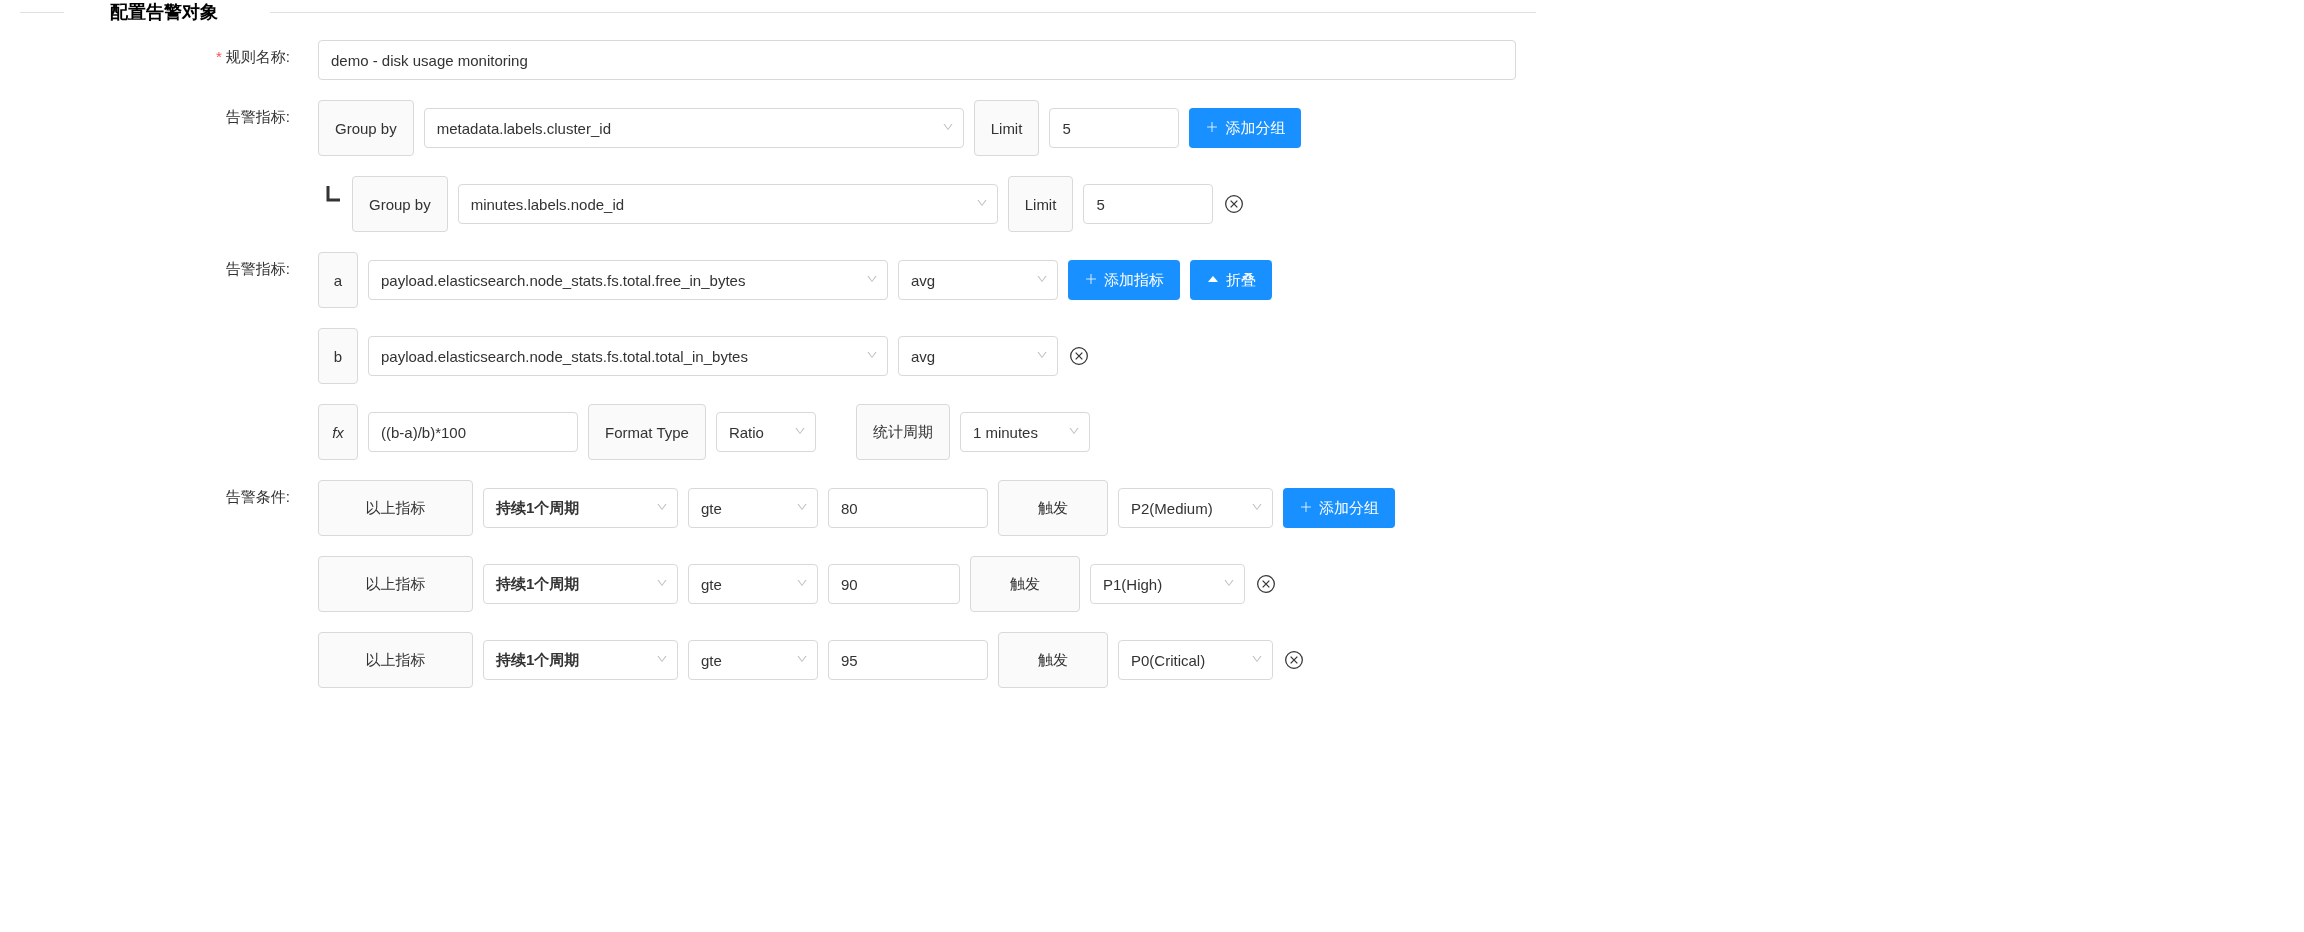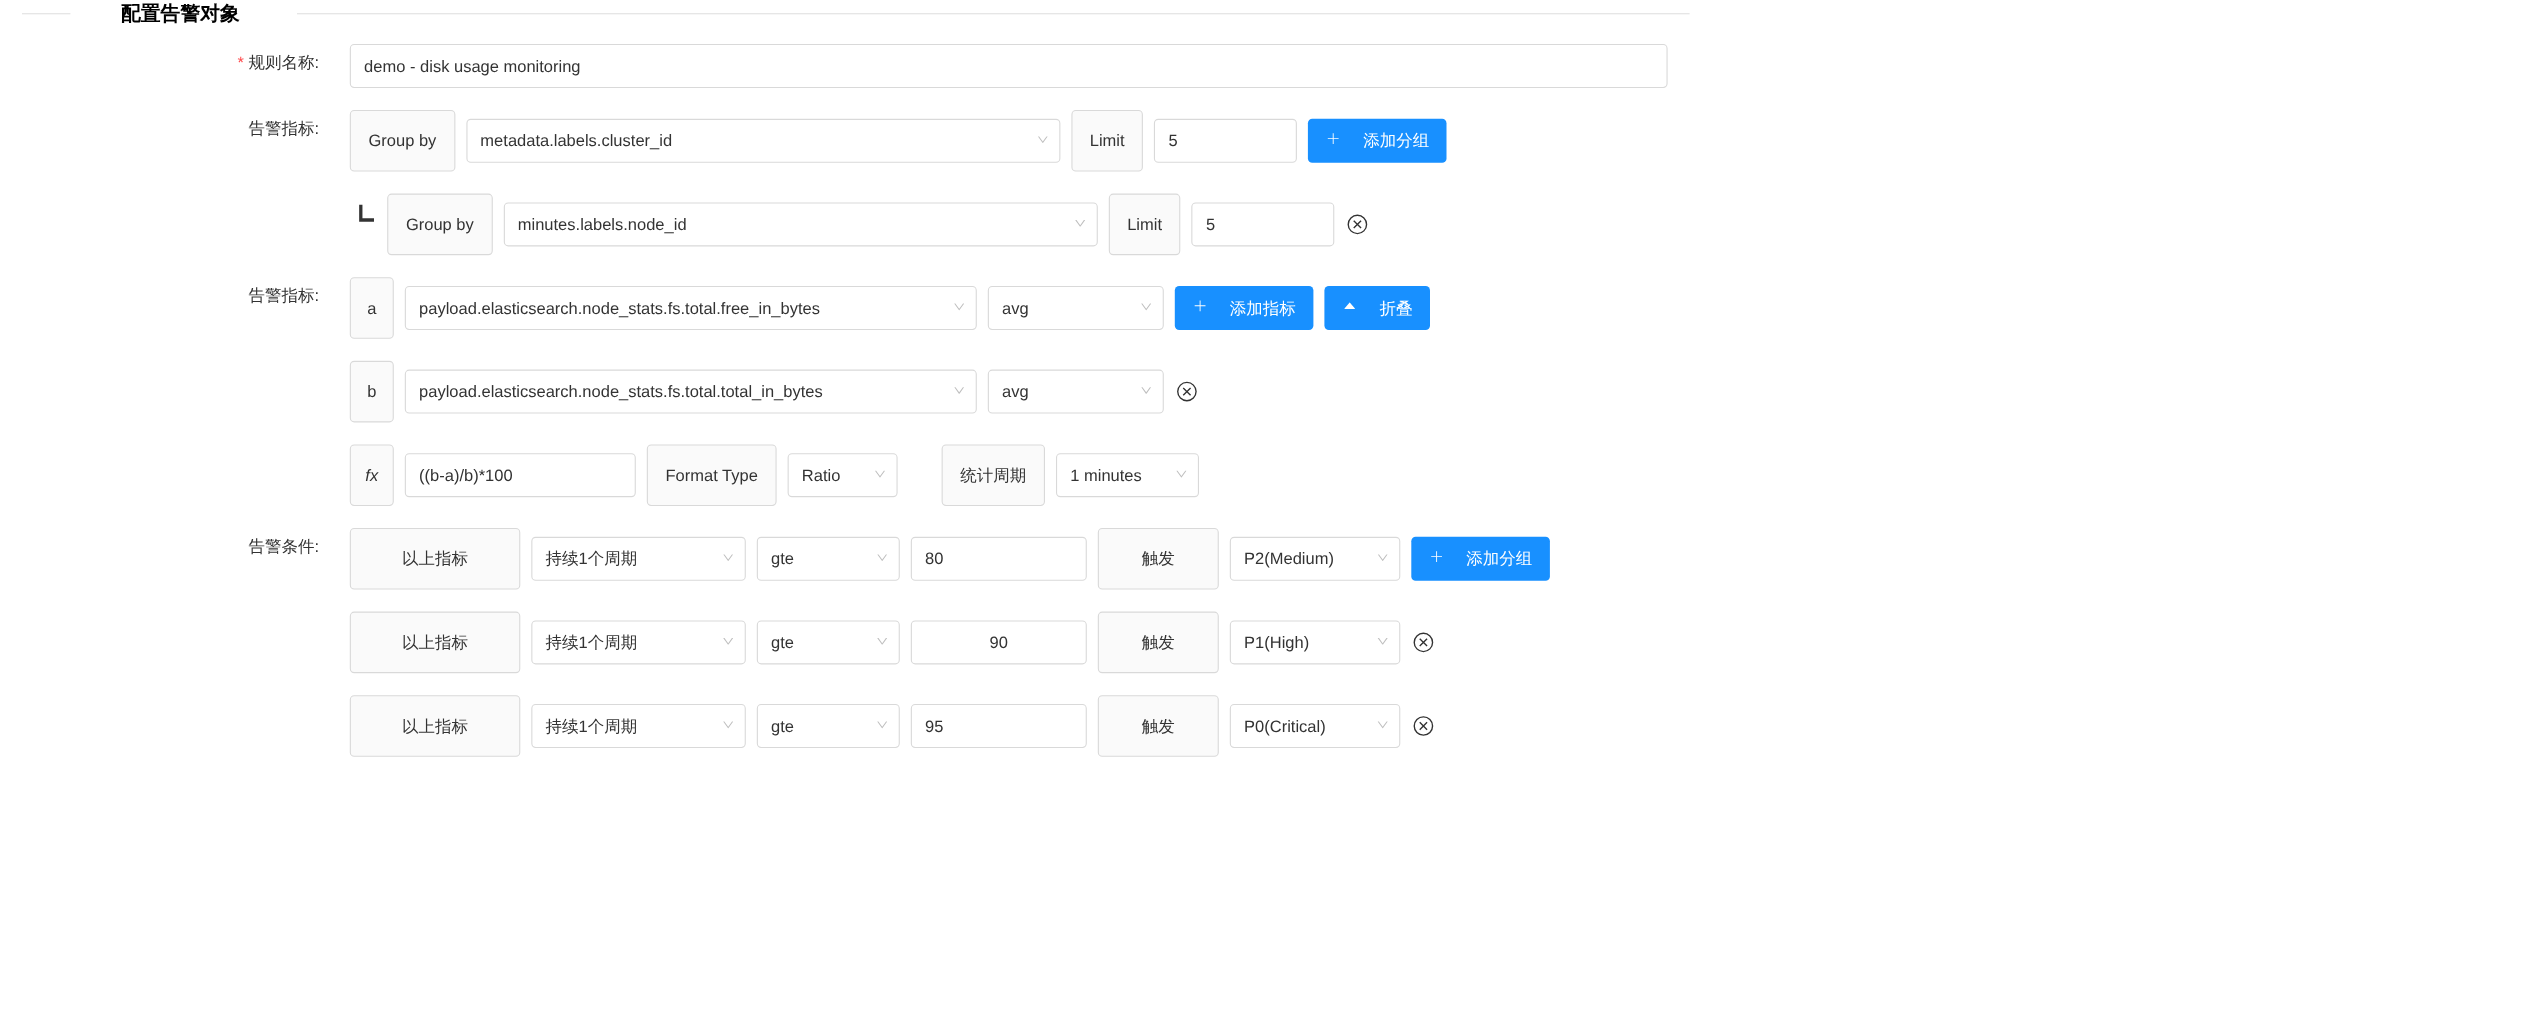--- a/index.html
+++ b/index.html
@@ -170,21 +170,21 @@
       height: 40px;
       padding: 0 16px;
       background: #1890ff;
       border: none;
       border-radius: 4px;
       color: #fff;
       font-size: 15px;
       cursor: pointer;
       display: inline-flex;
       align-items: center;
-      gap: 20px;
+      gap: 6px;
     }
     .icon-plus svg, .icon-up svg {
       width: 14px;
       height: 14px;
       fill: #fff;
     }
     .icon-remove {
       width: 22px;
       height: 22px;
       cursor: pointer;
@@ -193,21 +193,21 @@
       justify-content: center;
     }
     .icon-remove svg {
       width: 20px;
       height: 20px;
     }
     .w-540 { width: 540px; }
     .w-520 { width: 520px; }
     .w-160 { width: 160px; }
     .w-100 { width: 100px; }
-    .w-195 { width: 195px; }
+    .w-195 { width: 195px; font-weight: bold; }
     .w-155 { width: 155px; }
     .w-110 { width: 110px; }
     .gap-40 { margin-left: 30px; }
   </style>
 </head>
 <body>
 
 <div class="container">
   <div class="section-header">
     <span class="section-title">配置告警对象</span>
@@ -414,21 +414,21 @@
               </svg></span>
         </div>
         <div class="select-wrap">
           <div class="select-field" style="width:130px">
               <span>gte</span>
             </div>
           <span class="chevron"><svg viewBox="0 0 1024 1024">
                 <path d="M884 256h-75c-5.1 0-9.9 2.5-12.9 6.6L512 654.2 227.9 262.6c-3-4.1-7.8-6.6-12.9-6.6h-75c-6.5 0-10.3 7.4-6.5 12.7l352.6 486.1c12.8 17.6 39 17.6 51.7 0l352.6-486.1c3.9-5.3.1-12.7-6.4-12.7z"></path>
               </svg></span>
         </div>
-        <input class="input-text" style="width: 160px; text-align: center;" value="90">
+        <input class="input-text" style="width: 132px;" value="90">
         <div class="addon-label w-110" style="justify-content:center">触发</div>
         <div class="select-wrap">
           <div class="select-field" style="width:155px">
               <span>P1(High)</span>
             </div>
           <span class="chevron"><svg viewBox="0 0 1024 1024">
                 <path d="M884 256h-75c-5.1 0-9.9 2.5-12.9 6.6L512 654.2 227.9 262.6c-3-4.1-7.8-6.6-12.9-6.6h-75c-6.5 0-10.3 7.4-6.5 12.7l352.6 486.1c12.8 17.6 39 17.6 51.7 0l352.6-486.1c3.9-5.3.1-12.7-6.4-12.7z"></path>
               </svg></span>
         </div>
         <span class="icon-remove">

